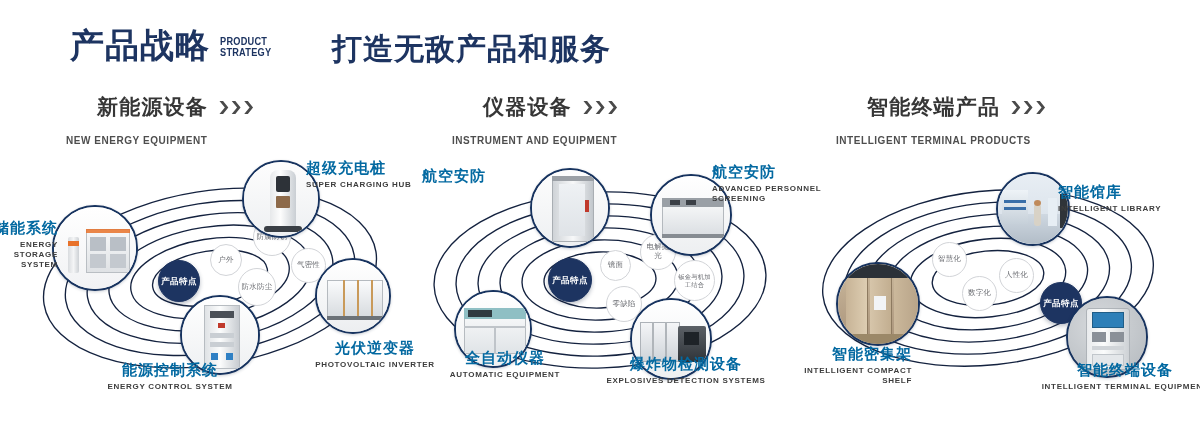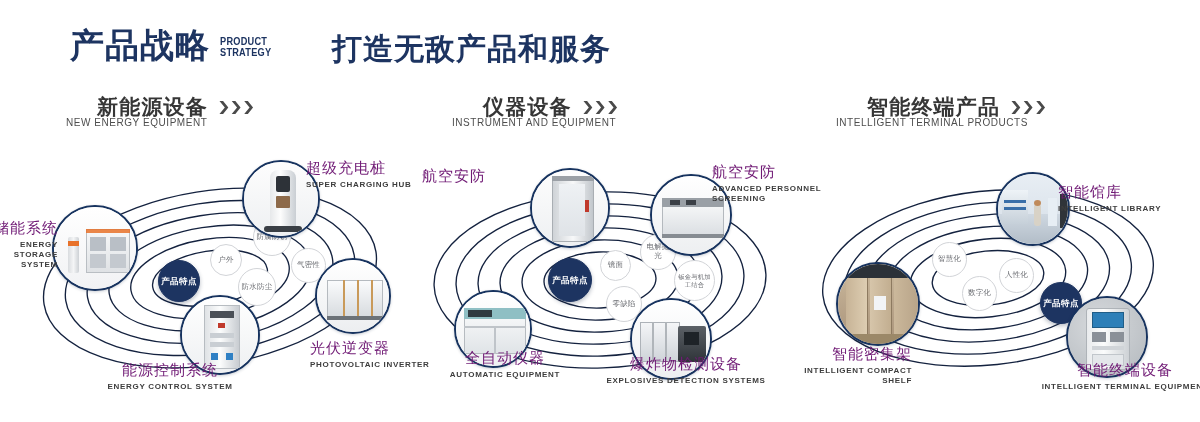--- a/index.html
+++ b/index.html
@@ -37,21 +37,21 @@
   .sec-head .cn{
     font-size:21px;font-weight:bold;color:#363636;letter-spacing:1.2px;
     line-height:1;display:inline-block;vertical-align:middle;margin-left:31px;
   }
   .sec-head .arrows{
     display:inline-block;vertical-align:middle;margin-left:9px;
     color:#4a4a4a;font-size:13px;letter-spacing:-1px;font-weight:bold;
     transform:scaleX(1.25);transform-origin:left center;
   }
   .sec-head .en{
-    margin-top:1px;font-size:10px;font-weight:normal;color:#4e4e4e;
+    margin-top:19px;font-size:10px;font-weight:bold;color:#4e4e4e;
     letter-spacing:0.55px;line-height:1;white-space:nowrap;
   }
 
   
   .group{position:absolute;top:150px;width:400px;height:255px;}
   .rings{position:absolute;left:0;top:0;width:400px;height:255px;}
 
   
   .node{
     position:absolute;border-radius:50%;
@@ -74,21 +74,21 @@
   }
   .bub.core{
     background:#1d3461;border:1px solid #1d3461;color:#ffffff;
     font-weight:bold;font-size:8.5px;line-height:1.2;letter-spacing:.4px;
     box-shadow:0 2px 4px rgba(20,35,65,.3);
   }
 
   
   .cap{position:absolute;line-height:1;}
   .cap .cn{
-    font-size:15px;font-weight:normal;color:#701a75;letter-spacing:1px;
+    font-size:15px;font-weight:bold;color:#0369a1;letter-spacing:1px;
     white-space:nowrap;line-height:1.1;
   }
   .cap .en{
     margin-top:3.5px;font-size:8px;font-weight:bold;color:#3d3d3d;
     letter-spacing:.7px;line-height:1.25;
   }
   .cap.r{text-align:right;}
   .cap.l{text-align:left;}
   .cap.c{text-align:center;}
 
@@ -192,21 +192,21 @@
 
     <div class="node" style="left:305px;top:108px;width:76px;height:76px;">
       <div class="ph" style="background:linear-gradient(#ffffff,#eceef0);">
         <div class="pv" style="left:10px;top:20px;width:56px;height:38px;background:linear-gradient(180deg,#fafbfc,#d7dbdf);border:1px solid #b5babf;box-sizing:border-box;"></div>
         <div class="pv" style="left:26px;top:20px;width:2px;height:38px;background:#c99a5a;"></div>
         <div class="pv" style="left:40px;top:20px;width:2px;height:38px;background:#c99a5a;"></div>
         <div class="pv" style="left:54px;top:20px;width:2px;height:38px;background:#c99a5a;"></div>
         <div class="pv" style="left:10px;top:56px;width:56px;height:4px;background:#6c7278;"></div>
       </div>
     </div>
-    <div class="cap l" style="left:300px;top:190px;width:130px;">
+    <div class="cap l" style="left:300px;top:190px;width:130px;text-align:center;">
       <div class="cn">光伏逆变器</div>
       <div class="en">PHOTOVOLTAIC INVERTER</div>
     </div>
 
     <div class="node" style="left:170px;top:145px;width:80px;height:80px;">
       <div class="ph" style="background:linear-gradient(#ffffff,#eef0f2);">
         <div class="pv" style="left:22px;top:8px;width:36px;height:64px;background:linear-gradient(90deg,#dfe2e5,#fbfcfc 45%,#c8ccd1);border:1px solid #b7bcc1;box-sizing:border-box;"></div>
         <div class="pv" style="left:28px;top:14px;width:24px;height:7px;background:#4b5057;"></div>
         <div class="pv" style="left:36px;top:26px;width:7px;height:5px;background:#c0392b;"></div>
         <div class="pv" style="left:28px;top:36px;width:24px;height:5px;background:#c9ced3;"></div>

